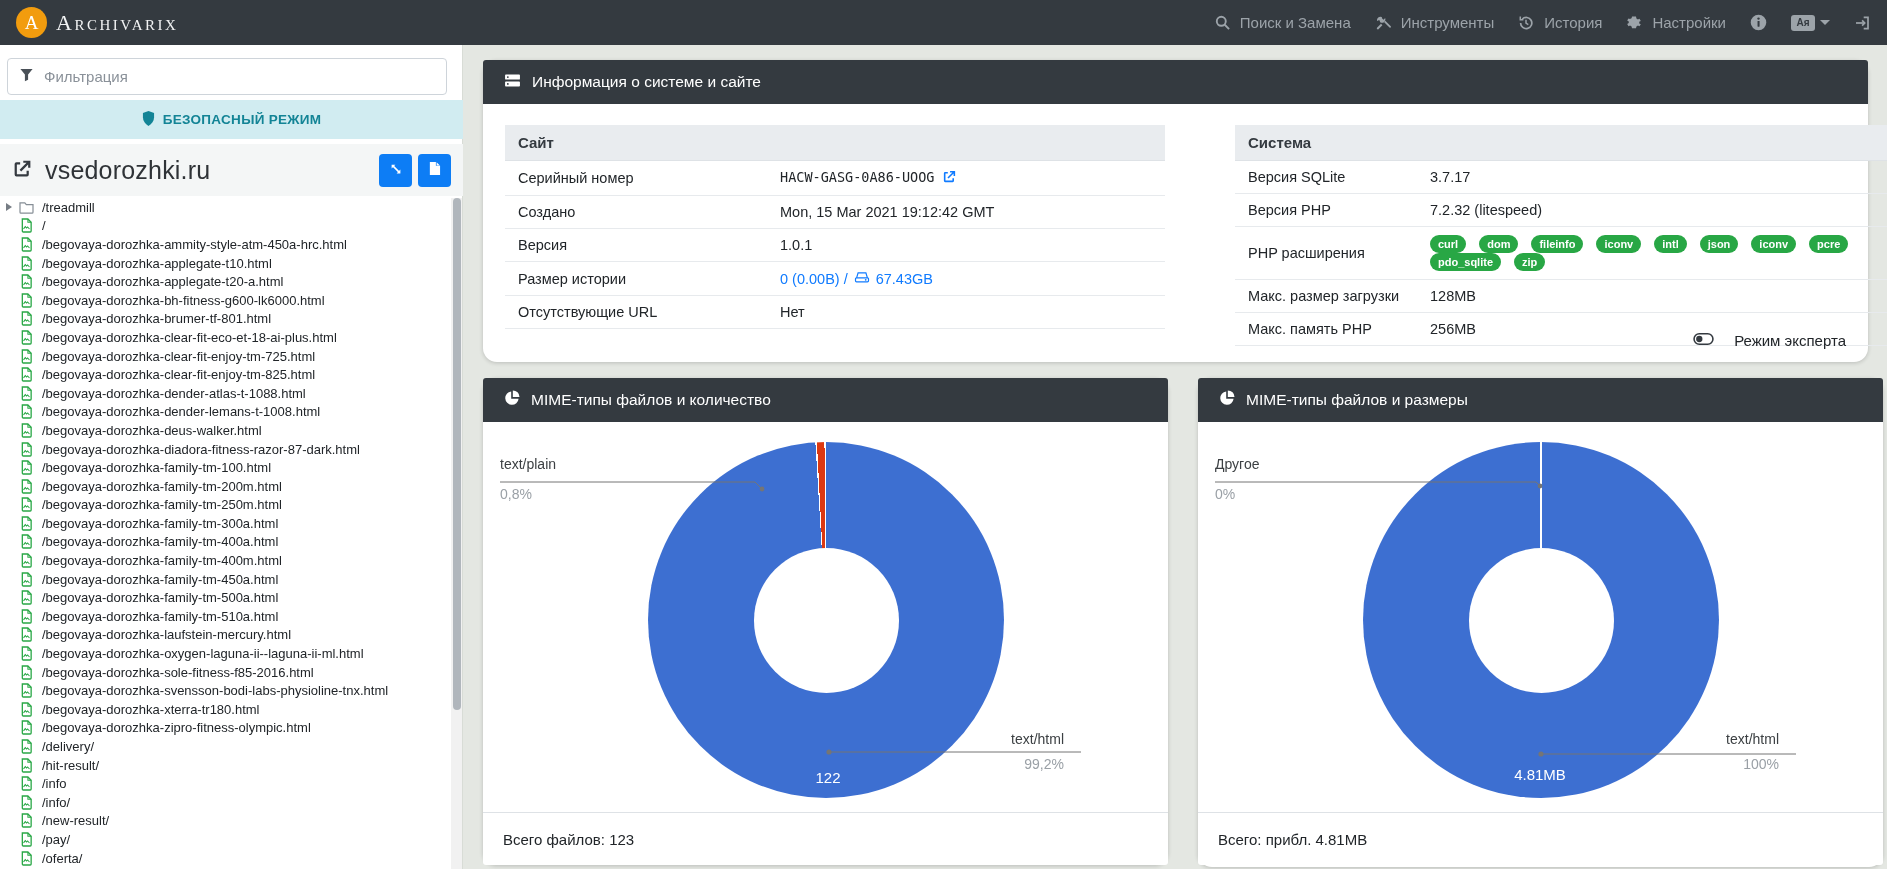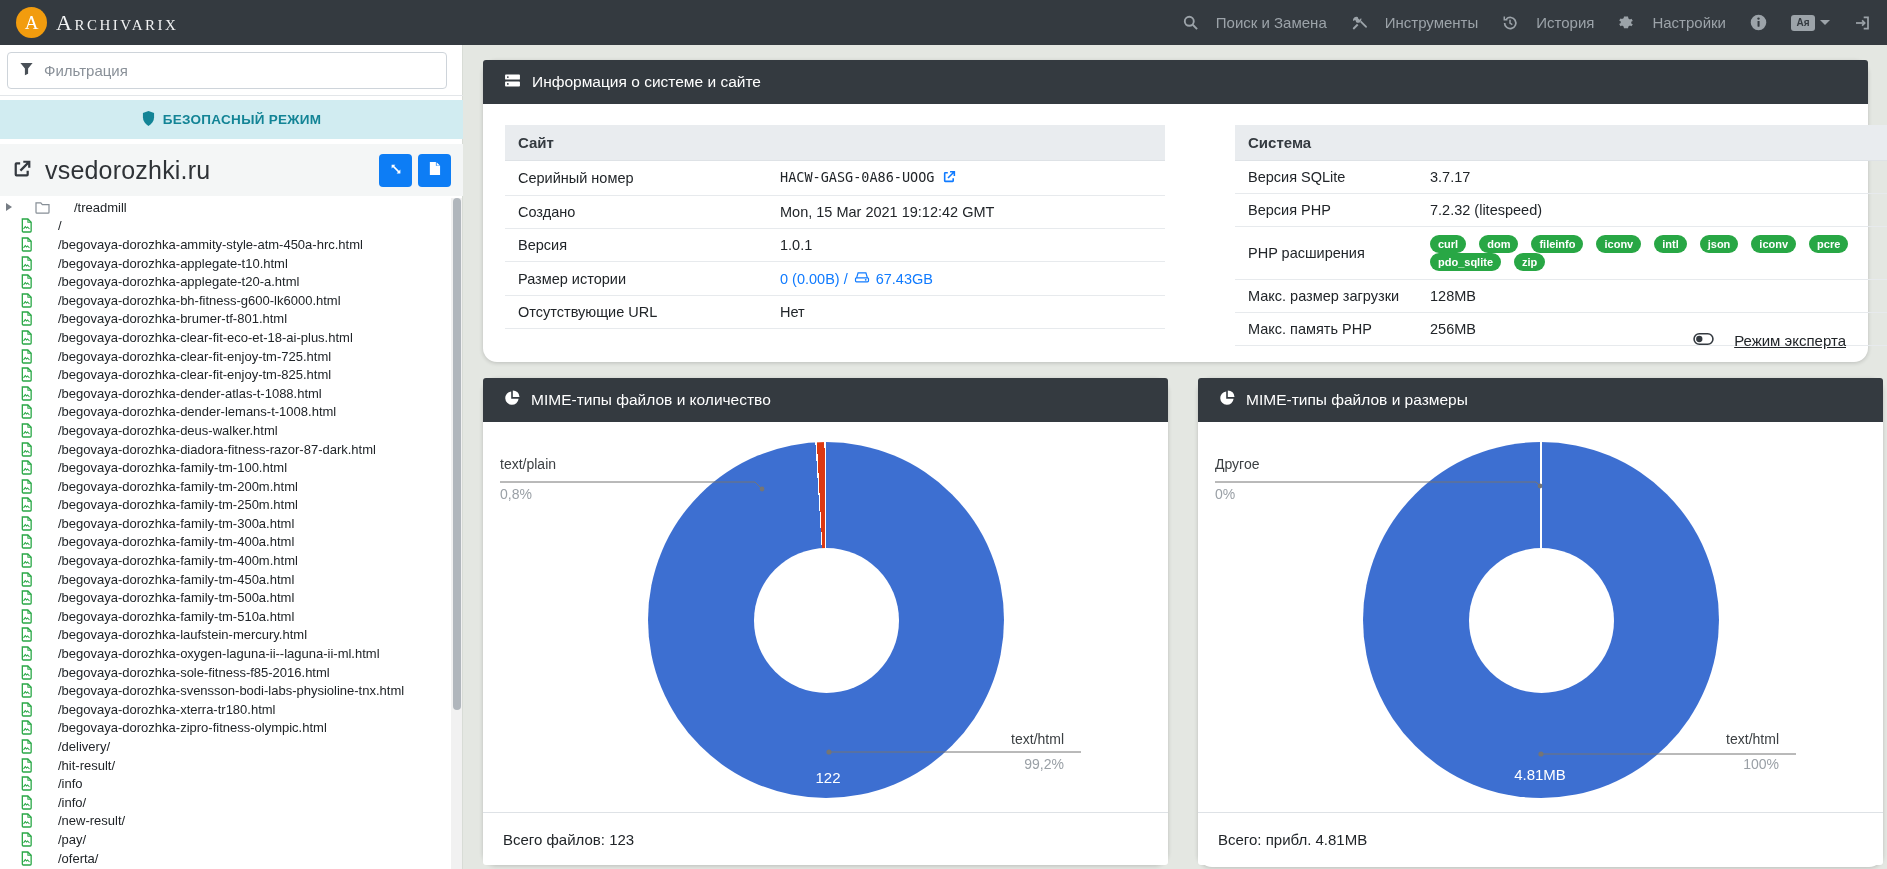--- a/index.html
+++ b/index.html
@@ -11,49 +11,49 @@
   
   .navbar { position:absolute; left:0; top:0; width:1887px; height:45px; background:#343a40;
             display:flex; align-items:center; padding:0 16px; }
   .brand { display:flex; align-items:center; gap:9px; cursor:pointer; }
   .brand-circle { width:31px; height:31px; border-radius:50%; background:#f29c0e;
                   display:flex; align-items:center; justify-content:center;
                   color:#fff; font-family:"Liberation Serif", serif; font-size:19px; }
   .brand-text { color:#f2f3f4; font-family:"Liberation Serif", serif; letter-spacing:2.5px; font-size:15px; }
   .brand-text .big { font-size:22px; }
   .nav-right { margin-left:auto; display:flex; align-items:center; gap:24px; }
-  .nav-item { display:flex; align-items:center; gap:18px; color:#9ca3a9; font-size:15px; cursor:pointer; }
+  .nav-item { display:flex; align-items:center; gap:10px; color:#9ca3a9; font-size:15px; cursor:pointer; }
   .nav-item svg { display:block; }
   .lang-box { display:flex; align-items:center; gap:5px; cursor:pointer; }
   .lang-chip { background:#9ca3a9; color:#343a40; border-radius:3px; width:24px; height:16px;
                display:flex; align-items:center; justify-content:center; font-weight:bold; font-size:10px; line-height:1; }
   .caret-down { width:0; height:0; border-left:5px solid transparent; border-right:5px solid transparent;
                 border-top:5px solid #9ca3a9; }
 
   
   .sidebar { position:absolute; left:0; top:45px; width:463px; height:824px; background:#fff;
              border-right:1px solid #d8dcd6; }
-  .filter-row { position:absolute; left:0; top:0; width:463px; height:51px; border-bottom:1px solid #e3e6e9; }
+  .filter-row { position:absolute; left:0; top:6px; width:463px; height:51px; border-bottom:1px solid #e3e6e9; }
   .filter-box { position:absolute; left:7px; top:7px; width:440px; height:37px; border:1px solid #ced4da;
                 border-radius:4px; display:flex; align-items:center; padding:0 11px; gap:10px; background:#fff; }
   .filter-box input { border:none; outline:none; flex:1; font-size:15px; font-family:"Liberation Sans",sans-serif; color:#495057; }
   .filter-box input::placeholder { color:#8a9199; }
   .safe-mode { position:absolute; left:0; top:55px; width:463px; height:39px; background:#d1ecf1;
                display:flex; align-items:center; justify-content:center; gap:8px;
                color:#138496; font-size:13.5px; font-weight:bold; letter-spacing:.3px; cursor:pointer; }
   .domain-row { position:absolute; left:0; top:99px; width:463px; height:52px; background:#f4f6f6;
                 display:flex; align-items:center; padding:0 12px; gap:12px; }
   .domain-name { font-size:25px; color:#2f3337; font-weight:500; letter-spacing:.2px; }
   .domain-buttons { margin-left:auto; display:flex; gap:6px; }
   .sq-btn { width:33px; height:33px; background:#0d7df5; border:none; border-radius:4px; cursor:pointer;
             display:flex; align-items:center; justify-content:center; }
 
   .file-tree { position:absolute; left:0; top:153px; width:450px; height:671px; overflow:hidden; }
   .tree-row { display:flex; align-items:center; height:18.6px; font-size:13px; color:#212529;
-              padding-left:6px; gap:20px; white-space:nowrap; cursor:pointer; }
+              padding-left:6px; gap:4px; white-space:nowrap; cursor:pointer; }
   .tree-row .caret { width:0; height:0; border-top:4.5px solid transparent; border-bottom:4.5px solid transparent;
                      border-left:6px solid #767d84; margin-right:3px; }
   .tree-row .ficon { width:15px; display:flex; justify-content:center; margin-left:13px; }
   .tree-row.folder .ficon { margin-left:0; }
   .tree-label { padding-left:4px; }
   .side-scrollbar { position:absolute; left:451px; top:153px; width:11px; height:671px; background:#f1f1f1; }
   .side-thumb { position:absolute; left:1.5px; top:0; width:8px; height:512px; background:#b0b6bc; border-radius:4px; }
 
   
   .card { position:absolute; background:#ffffff; border-radius:14px; box-shadow:0 1px 4px rgba(0,0,0,.18); }
@@ -68,21 +68,21 @@
   .info-table th { background:#e9ecef; text-align:left; font-size:15px; color:#343a40;
                    padding:9px 13px; border-bottom:1px solid #dee2e6; font-weight:bold; }
   .info-table td { padding:8px 13px; border-bottom:1px solid #e7eaed; vertical-align:middle; }
   #site-table td.lbl { width:262px; }
   #system-table td.lbl { width:182px; }
   .mono { font-family:"DejaVu Sans Mono", monospace; font-size:13.5px; }
   .blue-link { color:#107bff; text-decoration:none; cursor:pointer; display:inline-flex; align-items:center; gap:6px; }
   .badge { display:inline-block; background:#28a745; color:#fff; font-size:11px; font-weight:bold;
            padding:3px 8px; border-radius:9px; margin-right:13px; }
   .expert-mode { position:absolute; right:22px; top:272px; display:flex; align-items:center; gap:20px;
-                 font-size:15px; color:#212529; cursor:pointer;text-decoration:underline; }
+                 font-size:15px; color:#212529; cursor:pointer; }
 
   
   #chart-card-1 { left:483px; top:378px; width:685px; height:487px; }
   #chart-card-2 { left:1198px; top:378px; width:685px; height:489px; }
   .chart-body { position:absolute; left:0; top:44px; width:598px; height:390px; background:#fff; overflow:hidden; }
   .donut { position:absolute; left:165px; top:20px; width:356px; height:356px; border-radius:50%; }
   .donut-hole { position:absolute; left:105.5px; top:105.5px; width:145px; height:145px; background:#fff; border-radius:50%; }
   .callout-lines { position:absolute; left:0; top:0; width:685px; height:390px; }
   .co-label { position:absolute; font-size:14px; color:#3c4043; }
   .co-pct { position:absolute; font-size:14px; color:#9aa0a6; }

